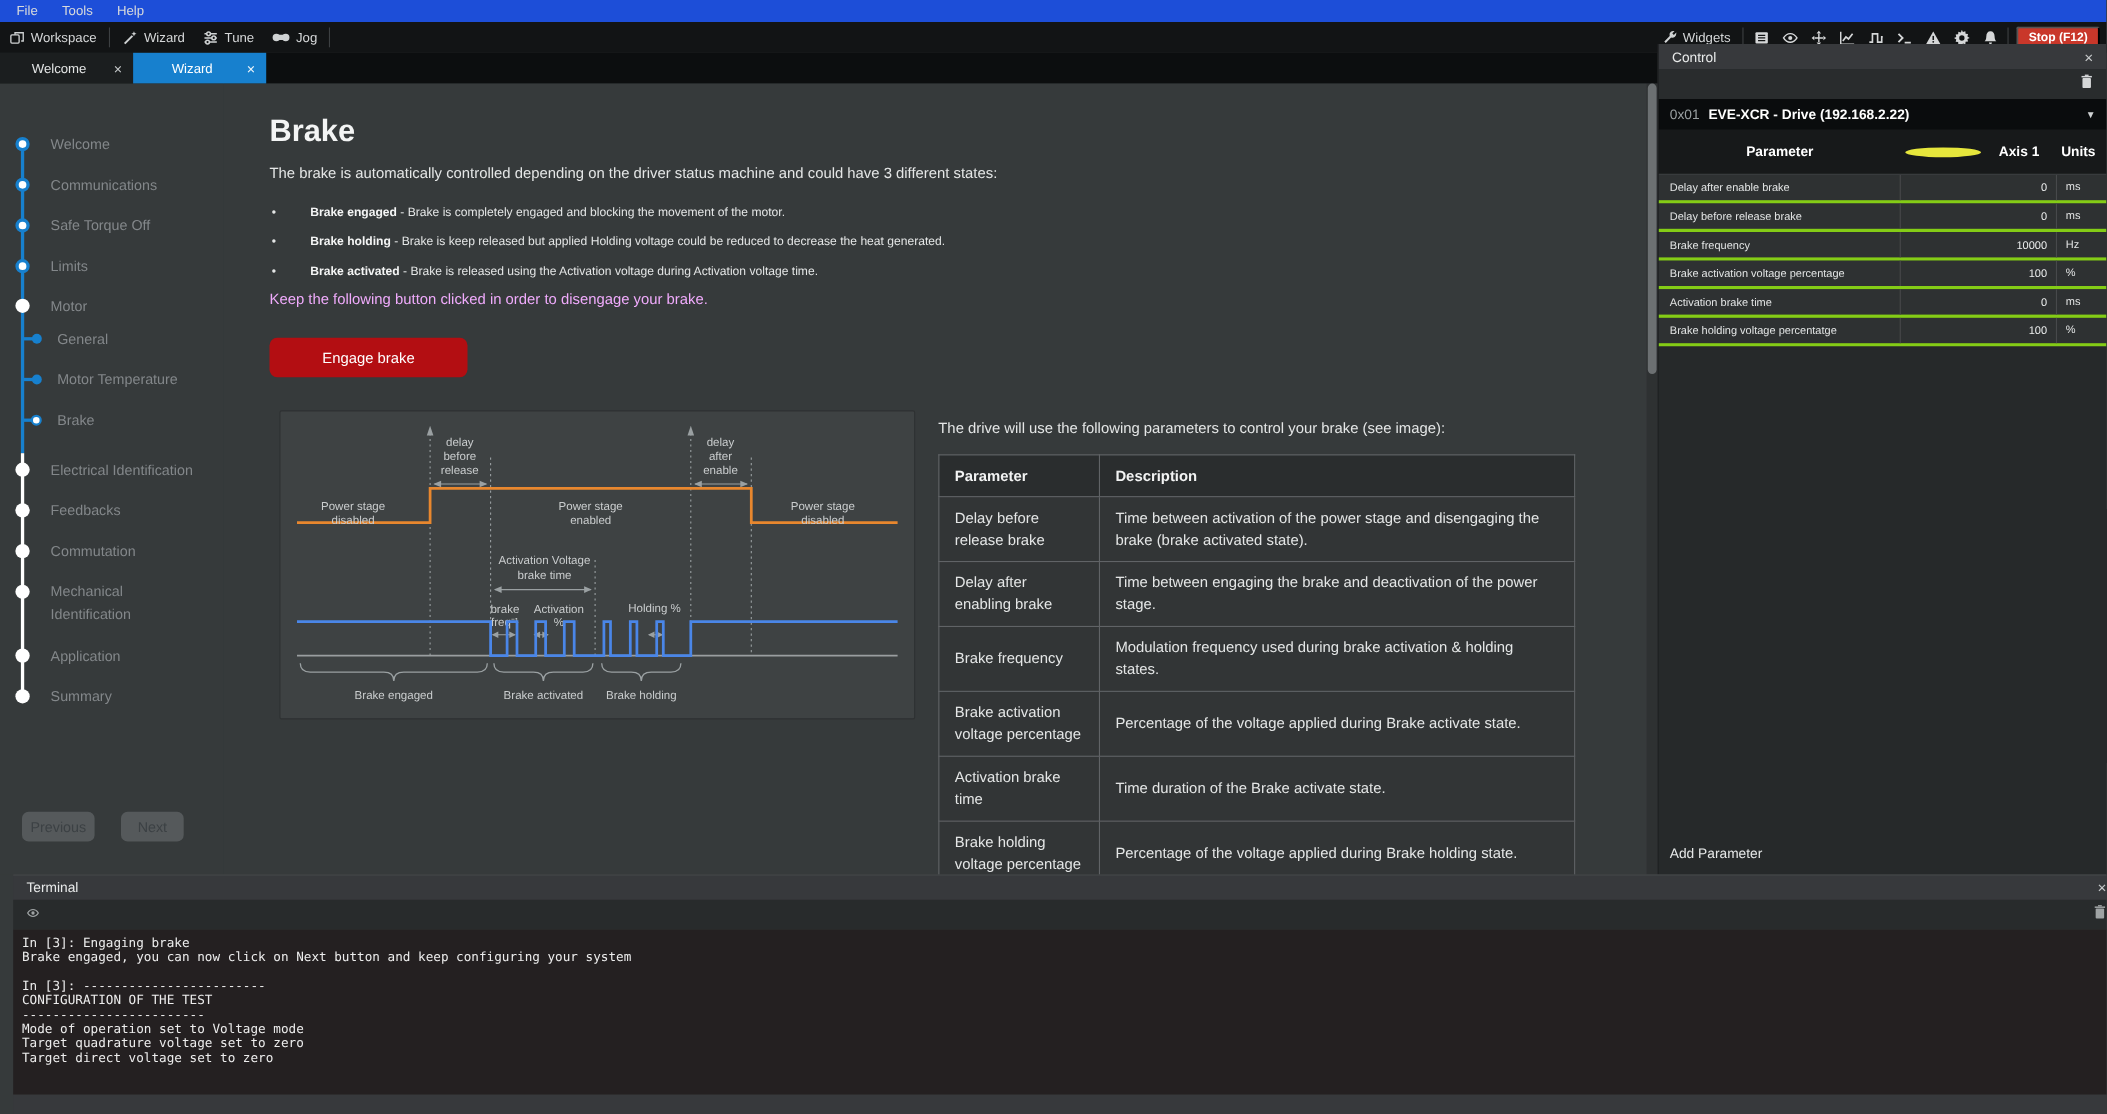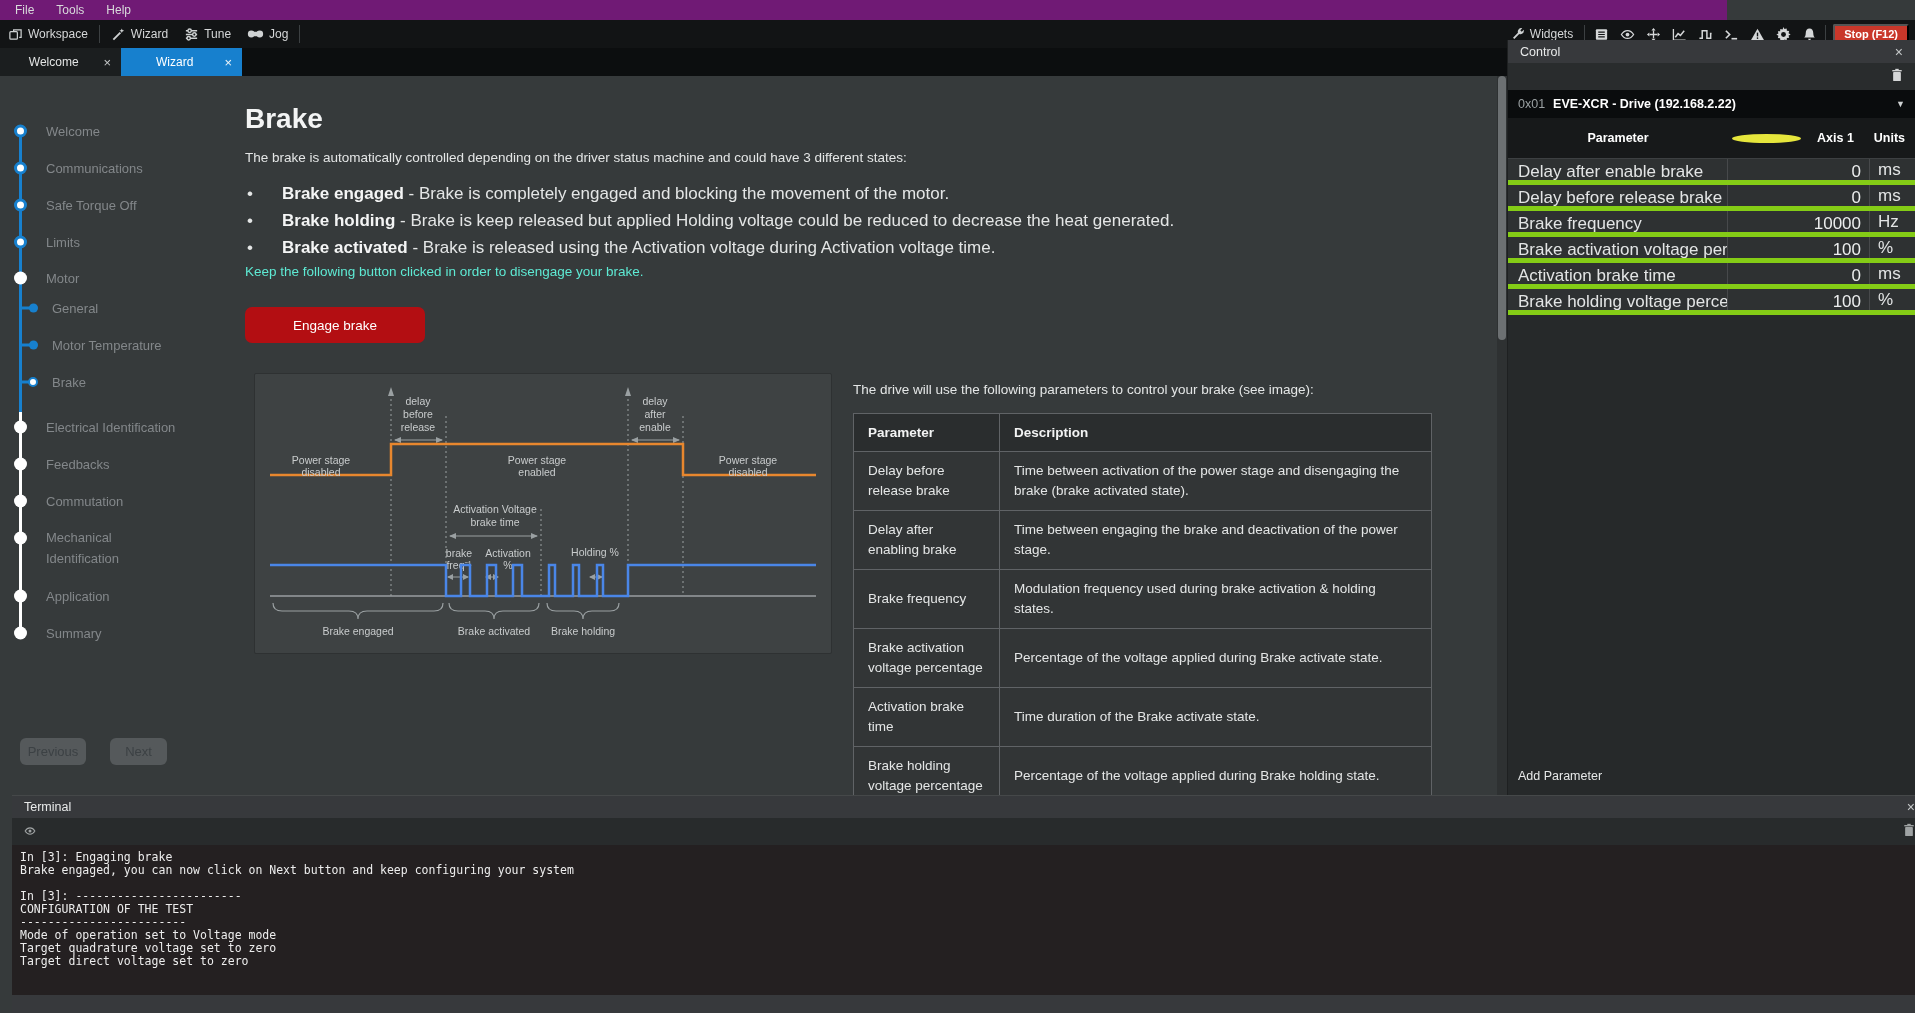--- a/index.html
+++ b/index.html
@@ -1,21 +1,21 @@
 <!DOCTYPE html>
 <html><head>
 <meta charset="utf-8">
 <style>
   * { margin:0; padding:0; box-sizing:border-box; }
   html,body { width:1915px; height:1013px; overflow:hidden; }
   body { font-family:"Liberation Sans", sans-serif; background:#363a3b; color:#e6e8e8; }
   #app { position:relative; width:1915px; height:1013px; }
 
   
-  .menubar { position:absolute; left:0; top:0; width:1727px; height:20px; background:#701a75; display:flex; align-items:center; padding-left:4px; }
+  .menubar { position:absolute; left:0; top:0; width:1915px; height:20px; background:#1d4ed8; display:flex; align-items:center; padding-left:4px; }
   .menu-item { font-size:12px; color:#d8dadb; padding:0 11px; cursor:default; }
   .toolbar { position:absolute; left:0; top:20px; width:1915px; height:28px; background:#121415; display:flex; align-items:center; }
   .tbtn { display:flex; align-items:center; gap:5px; font-size:12px; color:#d5d7d8; padding:0 8px; height:24px; }
   .tbtn svg { display:block; color:#cfd2d3; }
   .tsep { width:1px; height:18px; background:#3c4042; margin:0 3px; }
   .toolbar-right { margin-left:auto; display:flex; align-items:center; }
   .icon-btn { width:26px; height:24px; display:flex; align-items:center; justify-content:center; color:#d5d7d8; }
   .stop-btn { background:#c9372a; color:#fff; font-size:11px; font-weight:bold; border-radius:2px; padding:2px 9px; margin:0 6px 0 4px; }
 
   
@@ -44,24 +44,24 @@
   .step-label.two-line { white-space:normal; width:118px; line-height:21px; transform:translateY(-11px); }
   .nav-btn { position:absolute; height:27px; border-radius:6px; background:#55595b; color:#3c4144; font-size:13px; display:flex; align-items:center; justify-content:center; }
   .btn-prev { left:20px; top:662px; width:66px; }
   .btn-next { left:110px; top:662px; width:57px; }
 
   
   .content { position:absolute; left:203px; top:76px; width:1294px; height:719px; background:#363a3b; }
   .page-title { position:absolute; left:42px; top:27px; font-size:28px; font-weight:600; color:#f3f4f4; }
   .intro { position:absolute; left:42px; top:74px; font-size:13.5px; color:#e4e6e6; }
   .bullets { position:absolute; left:42px; top:110px; list-style:none; }
-  .bullets li { position:relative; padding-left:37px; margin-bottom:12px; font-size:17px; line-height:15px; color:#e4e6e6; }
+  .bullets li { position:relative; padding-left:37px; margin-bottom:12px; font-size:11px; line-height:15px; color:#e4e6e6; }
   .bullets li::before { content:"•"; position:absolute; left:2px; color:#e4e6e6; }
   .bullets .term { font-weight:bold; color:#f4f5f5; }
-  .note { position:absolute; left:42px; top:188px; font-size:13.5px; color:#5eead4; }
+  .note { position:absolute; left:42px; top:188px; font-size:13.5px; color:#f0abfc; }
   .engage-btn { position:absolute; left:42px; top:231px; width:180px; height:36px; background:#b30e12; border:none; border-radius:7px; color:#fff; font-size:13.5px; font-family:inherit; }
 
   .diagram-panel { position:absolute; left:51px; top:297px; width:578px; height:281px; background:#3e4243; border:1px solid #2e3132; border-radius:2px;text-decoration:underline; }
   .diagram-panel svg { display:block; }
   .dg-text { fill:#c9cccd; font-size:10.5px; font-family:"Liberation Sans",sans-serif; text-anchor:middle; }
 
   .params-intro { position:absolute; left:650px; top:306px; width:600px; font-size:13.5px; color:#e4e6e6; }
   .ptable { position:absolute; left:650px; top:337px; width:579px; border-collapse:collapse; font-size:13.5px; }
   .ptable th, .ptable td { border:1px solid #606366; padding:9px 14px; text-align:left; vertical-align:middle; }
   .ptable th { background:#2a2d2e; color:#f2f3f3; font-weight:bold; height:38px; }
@@ -81,21 +81,21 @@
   .cp-drive .drv-id { color:#9aa0a2; margin-right:8px; }
   .cp-drive .drv-name { color:#fff; font-weight:bold; }
   .cp-drive .caret { margin-left:auto; font-size:9px; color:#cfd2d3; }
   .cp-head { height:40px; background:#17191a; display:flex; align-items:center; font-size:12.5px; font-weight:bold; color:#fff; }
   .cp-head .h-name { width:220px; text-align:center; }
   .cp-head .h-axis { width:142px; display:flex; align-items:center; }
   .cp-head .dot-y { width:9px; height:9px; border-radius:50%; background:#e6e63c; margin-left:4px; }
   .cp-head .h-axis span { flex:1; text-align:center; }
   .cp-head .h-units { flex:1; text-align:right; padding-right:10px; }
   .cp-rows { border-top:1px solid #3d4042; }
-  .cp-row { display:flex; height:26px; align-items:center; background:#2e3132; border-bottom:5px solid #84cc16; font-size:17px; }
+  .cp-row { display:flex; height:26px; align-items:center; background:#2e3132; border-bottom:3px solid #84cc16; font-size:10px; }
   .cp-row .c-name { width:220px; padding-left:10px; color:#e3e5e5; border-right:1px solid #47494b; line-height:25px; height:100%; white-space:nowrap; overflow:hidden; }
   .cp-row .c-val { width:142px; text-align:right; padding-right:8px; color:#eceeee; border-right:1px solid #47494b; line-height:25px; height:100%; }
   .cp-row .c-unit { flex:1; padding-left:8px; color:#e3e5e5; }
   .cp-body { flex:1; position:relative; background:#26292a; }
   .add-param { position:absolute; left:10px; bottom:12px; font-size:12.5px; color:#e6e8e8; }
 
   
   .terminal { position:absolute; left:12px; top:795px; width:1915px; height:218px; }
   .term-header { height:23px; background:#37393c; border-top:1px solid #454849; display:flex; align-items:center; padding:0 12px; font-size:12.5px; color:#e8eaea; }
   .term-header .x { margin-left:auto; font-size:14px; color:#c6c9ca; }

